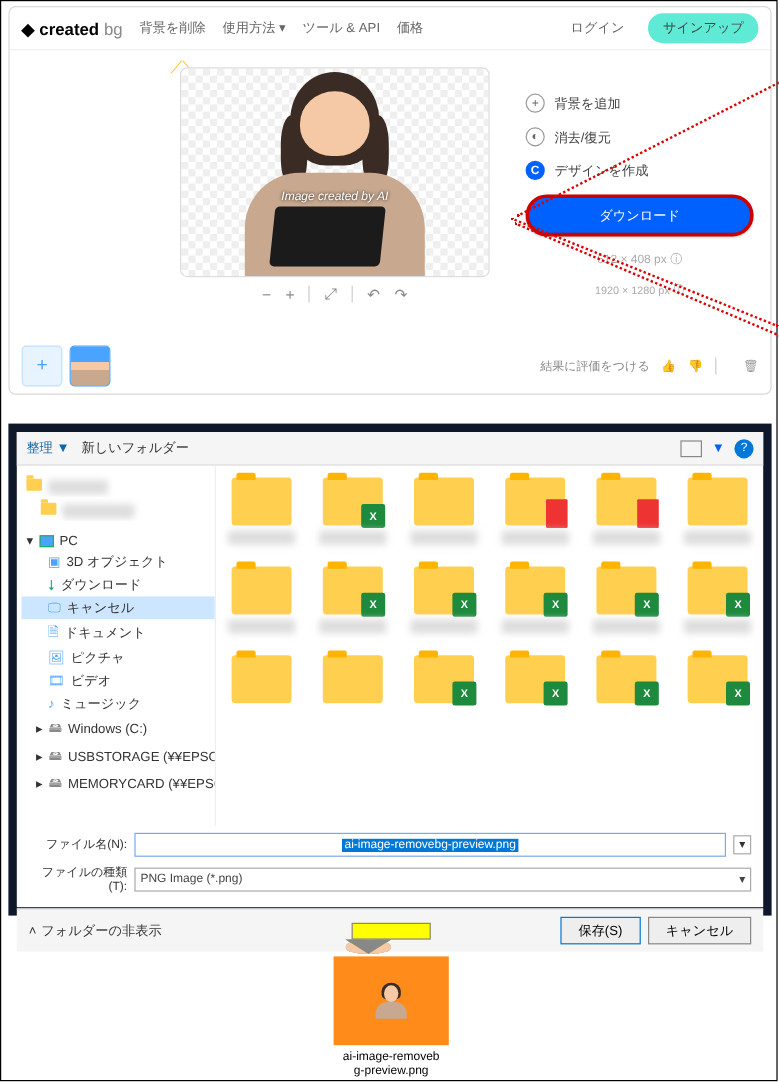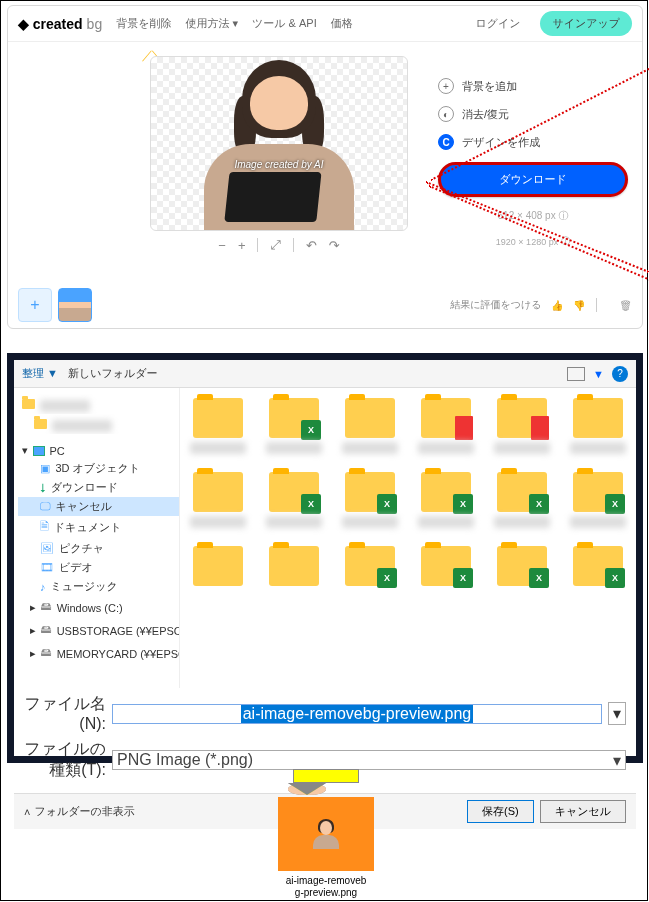--- a/index.html
+++ b/index.html
@@ -77,21 +77,21 @@
 .files{flex:1;padding:10px;overflow:hidden;position:relative;}
 .frow{display:flex;gap:20px;margin-bottom:18px;}
 .fitem{width:74px;text-align:center;}
 .fic{width:50px;height:40px;margin:0 auto;position:relative;}
 .fld3d{position:absolute;inset:0;background:#ffcf4f;border-radius:3px;}
 .fld3d::before{content:"";position:absolute;top:-4px;left:4px;width:16px;height:6px;background:#ffb400;border-radius:2px 2px 0 0;}
 .xlbadge{position:absolute;right:-2px;bottom:-2px;width:20px;height:20px;background:#1d8a3d;color:#fff;font-size:9px;font-weight:bold;display:flex;align-items:center;justify-content:center;border-radius:2px;}
 .redthing{position:absolute;right:-2px;bottom:-2px;width:18px;height:24px;background:#e33;border-radius:1px;}
 .blur{filter:blur(3px);color:#888;font-size:10px;margin-top:4px;height:12px;background:#ddd;border-radius:2px;}
 
-.dlg-fields{padding:6px 10px;font-size:16px;color:#333;}
+.dlg-fields{padding:6px 10px;font-size:10px;color:#333;}
 .fld{display:flex;align-items:center;gap:6px;margin-bottom:6px;}
 .fld label{width:82px;text-align:right;}
 .fld .inp{flex:1;border:1px solid #7aa9e8;height:20px;padding:0 4px;display:flex;align-items:center;background:#fff;justify-content:center;}
 .fld .sel{flex:1;border:1px solid #aaa;height:20px;padding:0 4px;display:flex;align-items:center;justify-content:space-between;background:#fff;color:#444;}
 .fname{background:#0078d7;color:#fff;padding:0 2px;}
 .dlg-foot{border-top:1px solid #ddd;height:36px;display:flex;align-items:center;padding:0 10px;background:#f5f5f5;}
 .dlg-foot .link{font-size:11px;color:#333;display:flex;align-items:center;gap:4px;}
 .dlg-foot .btn{border:1px solid #888;background:#eee;padding:3px 14px;font-size:11px;margin-left:6px;}
 .dlg-foot .btn.pri{border-color:#0078d7;}
 .dlg-foot .right{margin-left:auto;display:flex;}

